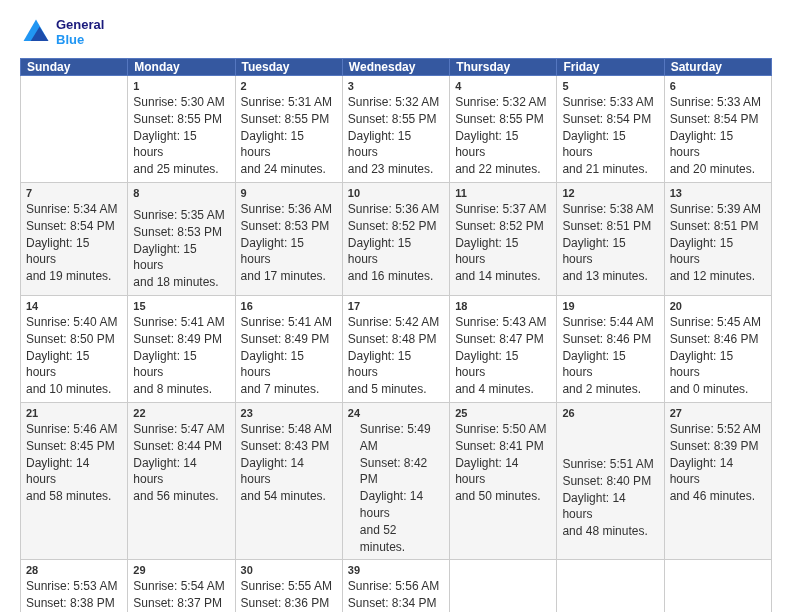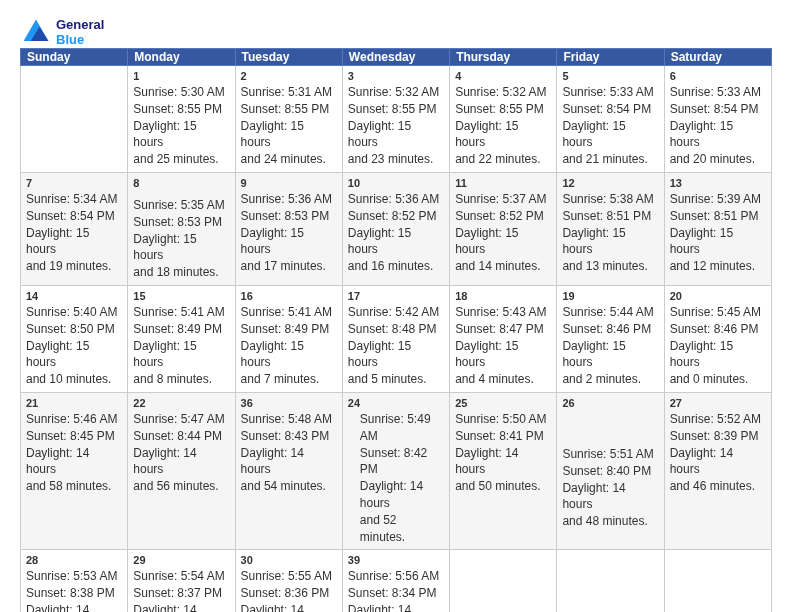--- a/index.html
+++ b/index.html
@@ -14,20 +14,21 @@
       width: 792px;
       height: 612px;
       padding: 16px 20px 10px 20px;
       display: flex;
       flex-direction: column;
     }
     .header {
       display: flex;
       justify-content: space-between;
       align-items: flex-start;
+      margin-bottom: 10px;
     }
     .logo {
       display: flex;
       align-items: center;
       gap: 4px;
     }
     .logo-icon {
       width: 32px;
       height: 32px;
     }
@@ -277,21 +278,21 @@
 and 58 minutes.</div>
           </td>
           <td>
             <span class="day-number">22</span>
             <div class="day-info" style="white-space: pre-line;">Sunrise: 5:47 AM
 Sunset: 8:44 PM
 Daylight: 14 hours
 and 56 minutes.</div>
           </td>
           <td>
-            <span class="day-number">36</span>
+            <span class="day-number">23</span>
             <div class="day-info" style="white-space: pre-line;">Sunrise: 5:48 AM
 Sunset: 8:43 PM
 Daylight: 14 hours
 and 54 minutes.</div>
           </td>
           <td>
             <span class="day-number">24</span>
             <div class="day-info" style="white-space: pre-line; margin-left: 12px;">Sunrise: 5:49 AM
 Sunset: 8:42 PM
 Daylight: 14 hours

